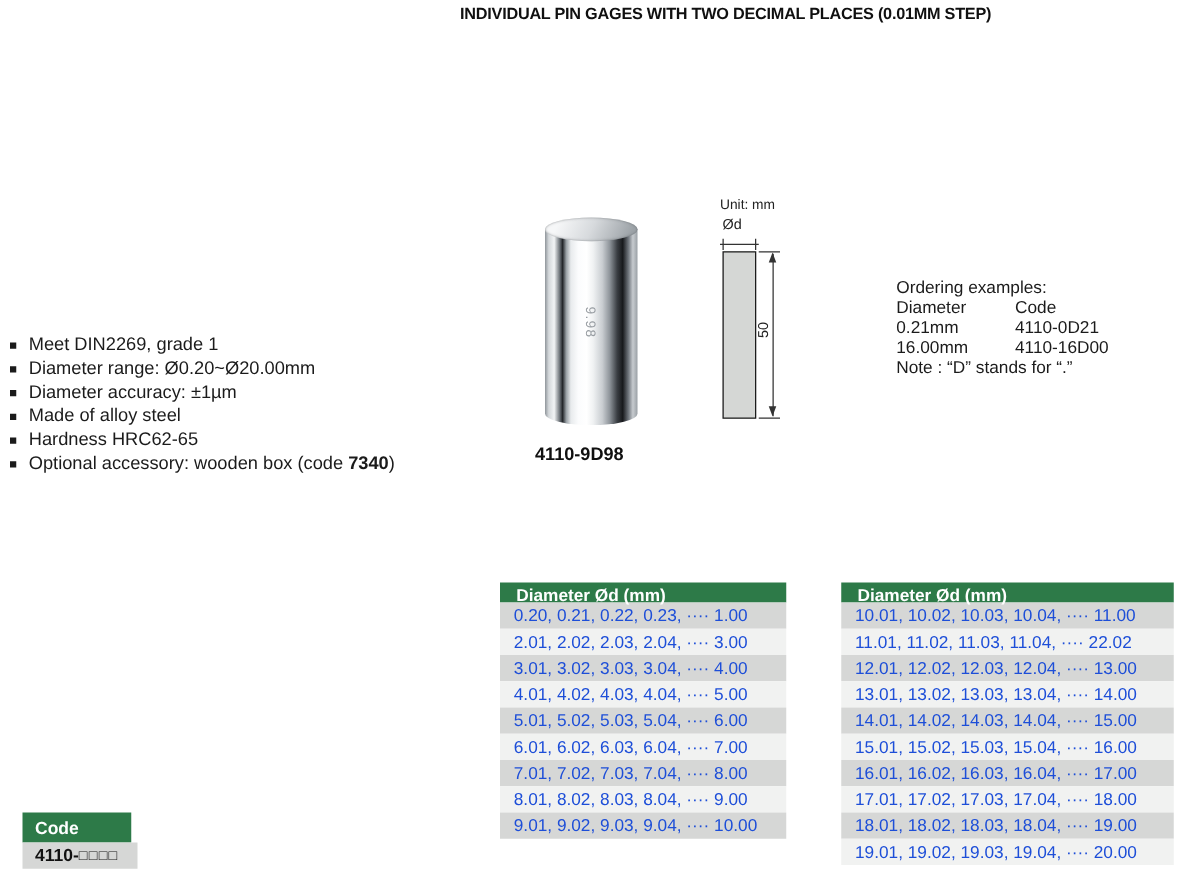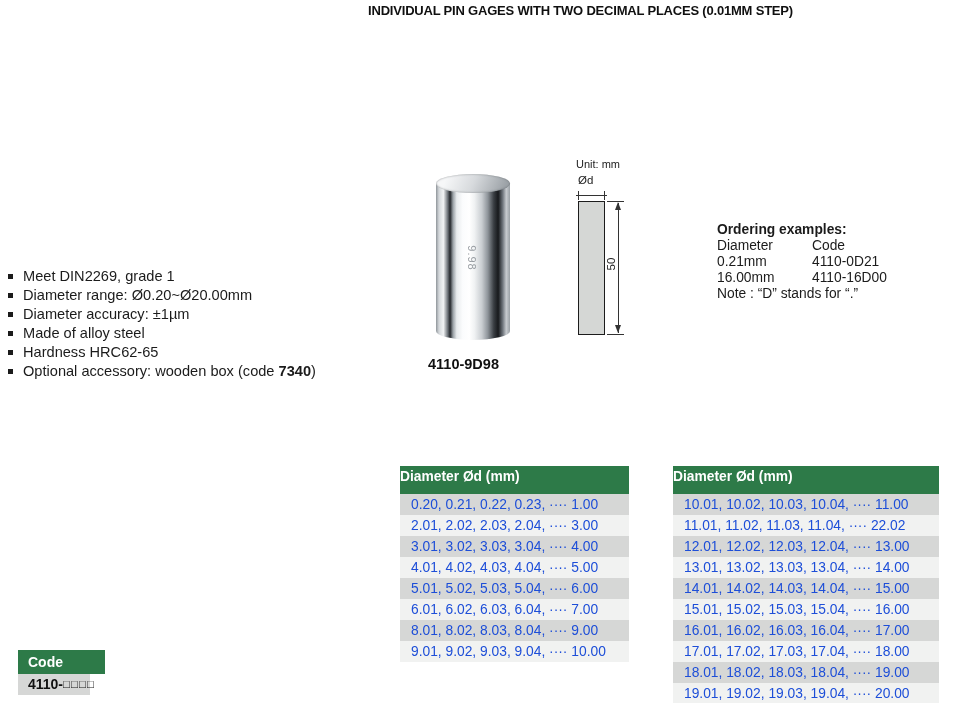--- a/index.html
+++ b/index.html
@@ -61,43 +61,43 @@
   .ext-line{position:absolute;left:52px;width:17px;height:1px;background:#333;}
   .ext-top{top:43px;} .ext-bot{top:176px;}
   .dim-v-line{position:absolute;left:63px;top:45px;width:1px;height:130px;background:#333;}
   .arrow{position:absolute;left:60px;width:0;height:0;border-left:3.5px solid transparent;border-right:3.5px solid transparent;}
   .arrow-up{top:44px;border-bottom:8px solid #333;}
   .arrow-down{top:167px;border-top:8px solid #333;}
   .len-label{position:absolute;left:50px;top:100px;font-size:11.5px;transform:rotate(-90deg);}
 
   
   .ordering{left:717px;top:222px;width:240px;font-size:13.8px;line-height:16px;color:#1b1b1b;}
-  .ordering-heading{font-weight:700;}
+  .ordering-heading{font-weight:400;}
   .ord-row{display:grid;grid-template-columns:95px 1fr;}
 
   
   .gage-table{top:466px;}
   .t1{left:400px;width:229px;}
   .t2{left:673px;width:266px;}
   .gt-header{
-    height:28px;line-height:21px;font-size:13.8px;font-weight:700;color:#ffffff;
+    height:16px;line-height:21px;padding-left:13px;font-size:13.8px;font-weight:700;color:#ffffff;
   }
   .gt-row{height:21px;line-height:21px;padding-left:11px;font-size:13.8px;color:#1d4ed8;white-space:nowrap;}
   .gt-row:nth-child(odd){background:#d6d7d6;}
   .gt-row:nth-child(even){background:#f1f2f1;}
   .gt-body .gt-row:first-child{background:#d6d7d6;}
 
   
   .code-block{left:18px;top:650px;}
   .code-header{
     width:87px;height:24px;line-height:24px;padding-left:10px;box-sizing:border-box;
     color:#ffffff;font-weight:700;font-size:14px;
   }
   .code-value{
-    width:72px;height:21px;line-height:21px;padding-left:10px;box-sizing:border-box;
+    width:92px;height:21px;line-height:21px;padding-left:10px;box-sizing:border-box;
     background:#d6d7d6;font-size:14px;font-weight:700;color:#111;white-space:nowrap;
   }
   .code-placeholder{font-size:11.5px;font-weight:400;letter-spacing:1px;position:relative;top:-1px;color:#111;}
 </style>
 </head>
 <body>
 
 <div class="abs page-title">INDIVIDUAL PIN GAGES WITH TWO DECIMAL PLACES (0.01MM STEP)</div>
 
 <div class="abs features">
@@ -150,20 +150,21 @@
 
 <div class="abs gage-table t1">
   <div class="gt-header green-bg" style="background: rgb(45, 122, 72);">Diameter Ød (mm)</div>
   <div class="gt-body">
     <div class="gt-row">0.20, 0.21, 0.22, 0.23, ···· 1.00</div>
     <div class="gt-row">2.01, 2.02, 2.03, 2.04, ···· 3.00</div>
     <div class="gt-row">3.01, 3.02, 3.03, 3.04, ···· 4.00</div>
     <div class="gt-row">4.01, 4.02, 4.03, 4.04, ···· 5.00</div>
     <div class="gt-row">5.01, 5.02, 5.03, 5.04, ···· 6.00</div>
     <div class="gt-row">6.01, 6.02, 6.03, 6.04, ···· 7.00</div>
+    <div class="gt-row">7.01, 7.02, 7.03, 7.04, ···· 8.00</div>
     <div class="gt-row">8.01, 8.02, 8.03, 8.04, ···· 9.00</div>
     <div class="gt-row">9.01, 9.02, 9.03, 9.04, ···· 10.00</div>
   </div>
 </div>
 
 <div class="abs gage-table t2">
   <div class="gt-header green-bg" style="background: rgb(45, 122, 72);">Diameter Ød (mm)</div>
   <div class="gt-body">
     <div class="gt-row">10.01, 10.02, 10.03, 10.04, ···· 11.00</div>
     <div class="gt-row">11.01, 11.02, 11.03, 11.04, ···· 22.02</div>

